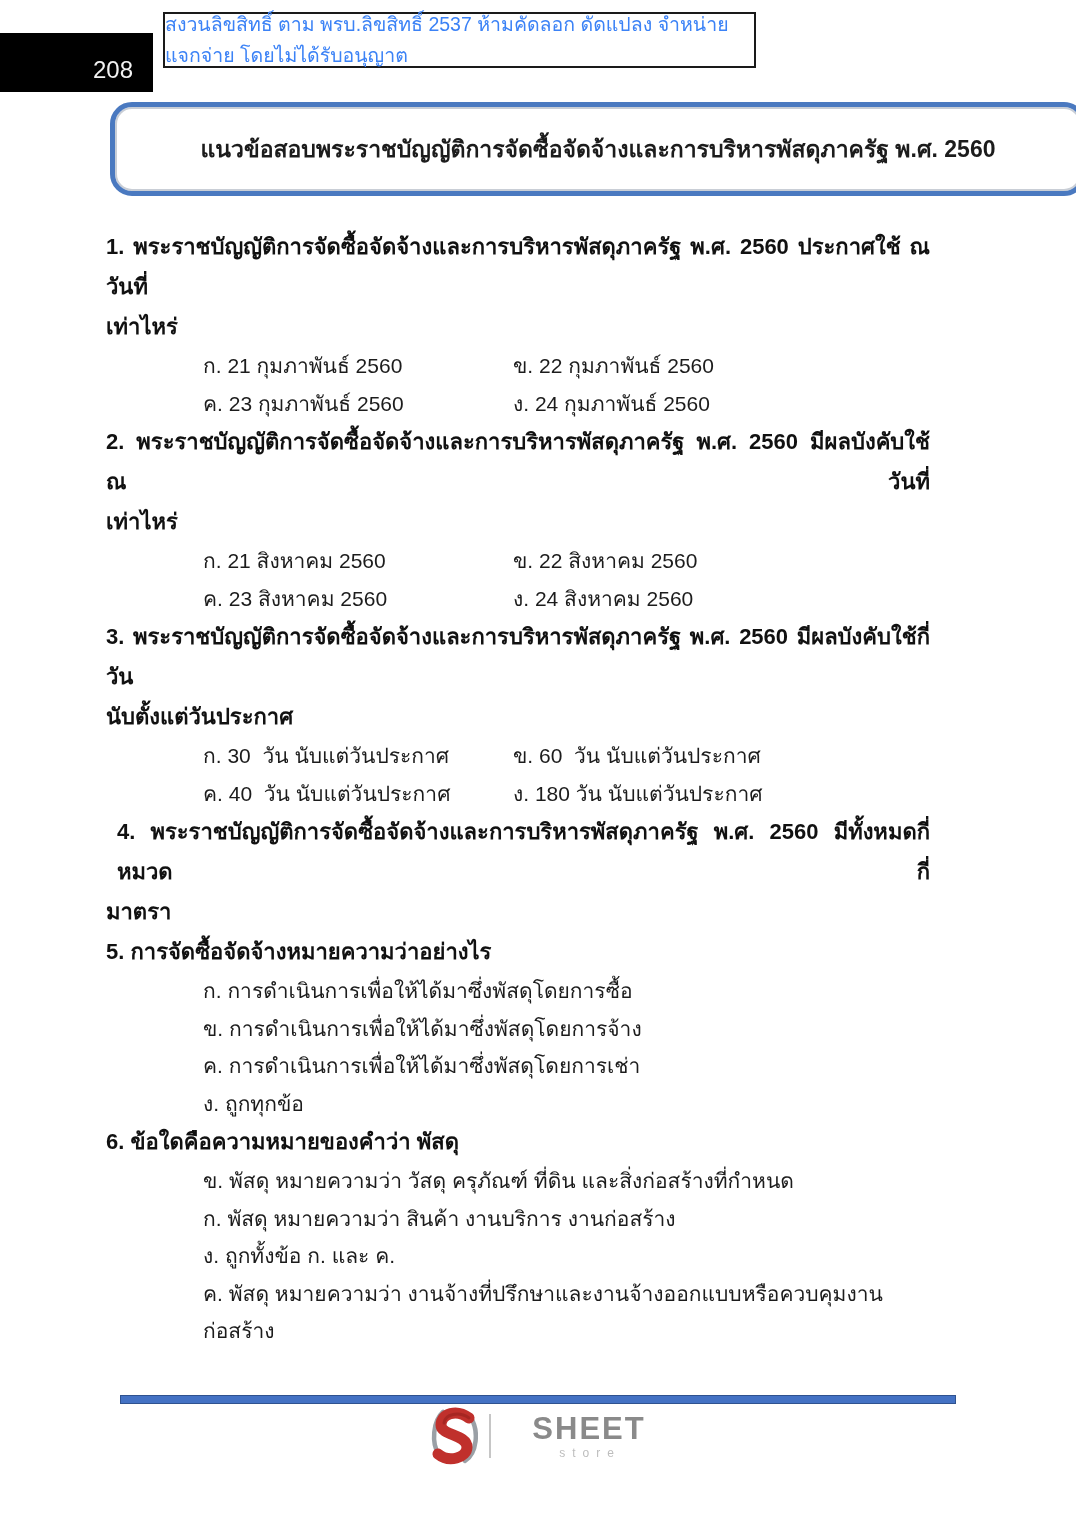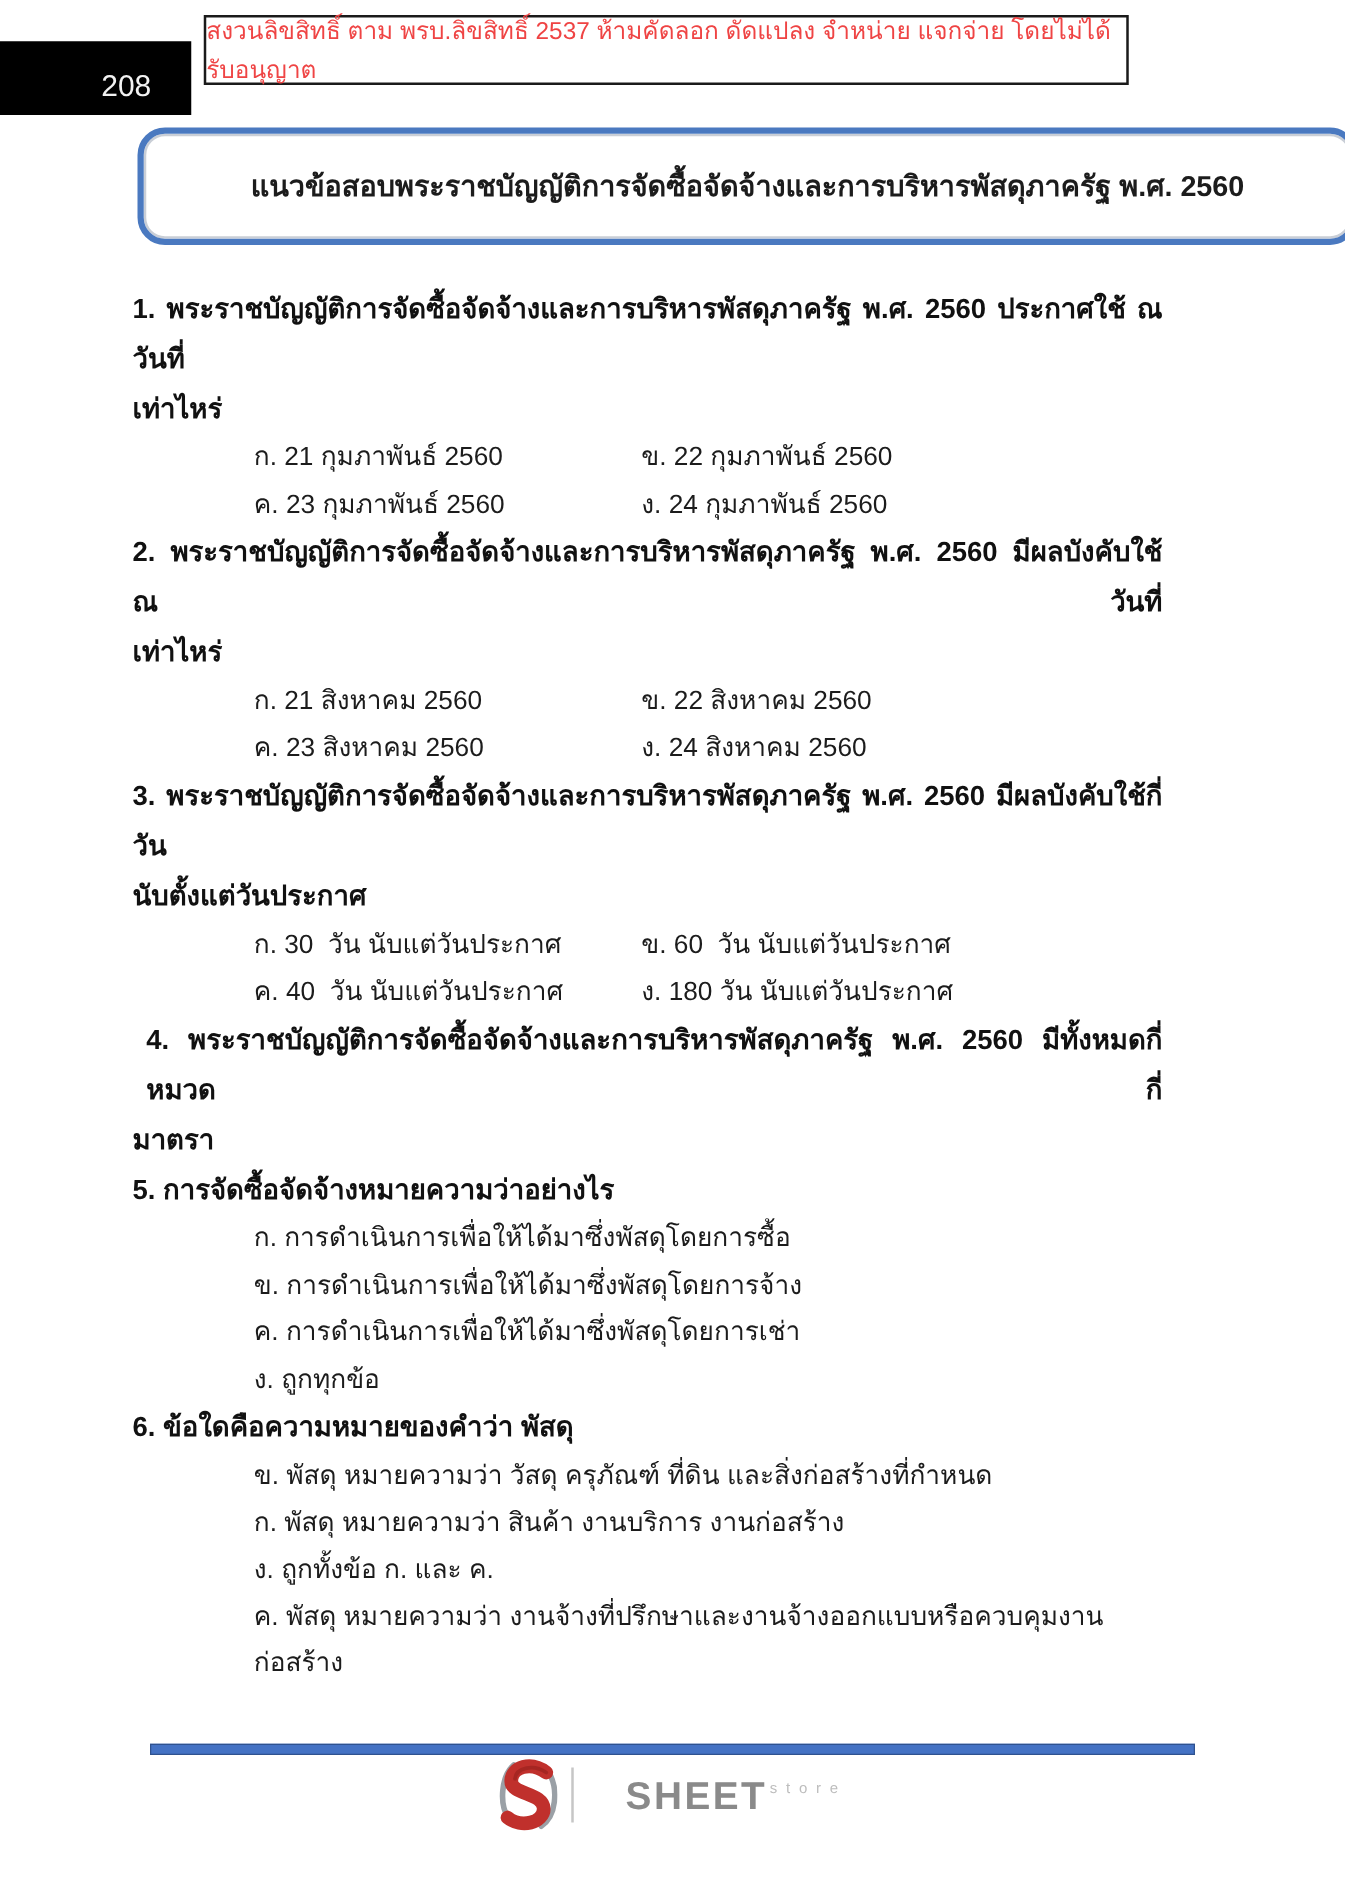--- a/index.html
+++ b/index.html
@@ -18,36 +18,36 @@
   
   .page-number-box {
     position: absolute;
     left: 0; top: 33px;
     width: 153px; height: 59px;
     background: #000000;
     color: #f2f2f2;
     display: flex;
     align-items: flex-end;
     justify-content: flex-end;
-    padding: 0 32px 8px 0;
+    padding: 0 20px 8px 0;
     font-size: 24px;
   }
 
   
   .copyright-box {
     position: absolute;
     left: 163px; top: 12px;
-    width: 740px; height: 56px;
+    width: 593px; height: 56px;
     border: 2px solid #1a1a1a;
     background: #ffffff;
     display: flex;
     align-items: center;
     justify-content: center;
     font-size: 19.5px;
-    color: #ef4444;
+    color: #3b82f6;
   }
 
   
   .title-box {
     position: absolute;
     left: 110px; top: 102px;
     width: 976px; height: 94px;
     border: 5px solid #4a79c0;
     border-radius: 22px;
     box-shadow: inset 0 0 0 2px #c9ced6;
@@ -109,21 +109,21 @@
     height: 52px;
     display: flex;
     align-items: center;
     justify-content: center;
     gap: 11px;
   }
   .logo-divider {
     width: 2px; height: 44px;
     background: #c6c6c6;
   }
-  .logo-text { display: flex; flex-direction: row; line-height: 1; margin-left: 30px; }
+  .logo-text { display: flex; flex-direction: column; line-height: 1; margin-left: 30px; }
   .brand {
     font-size: 31px;
     font-weight: bold;
     color: #8a8a8a;
     letter-spacing: 2px;
   }
   .brand-sub {
     font-size: 12px;
     color: #bdbdbd;
     letter-spacing: 7px;

